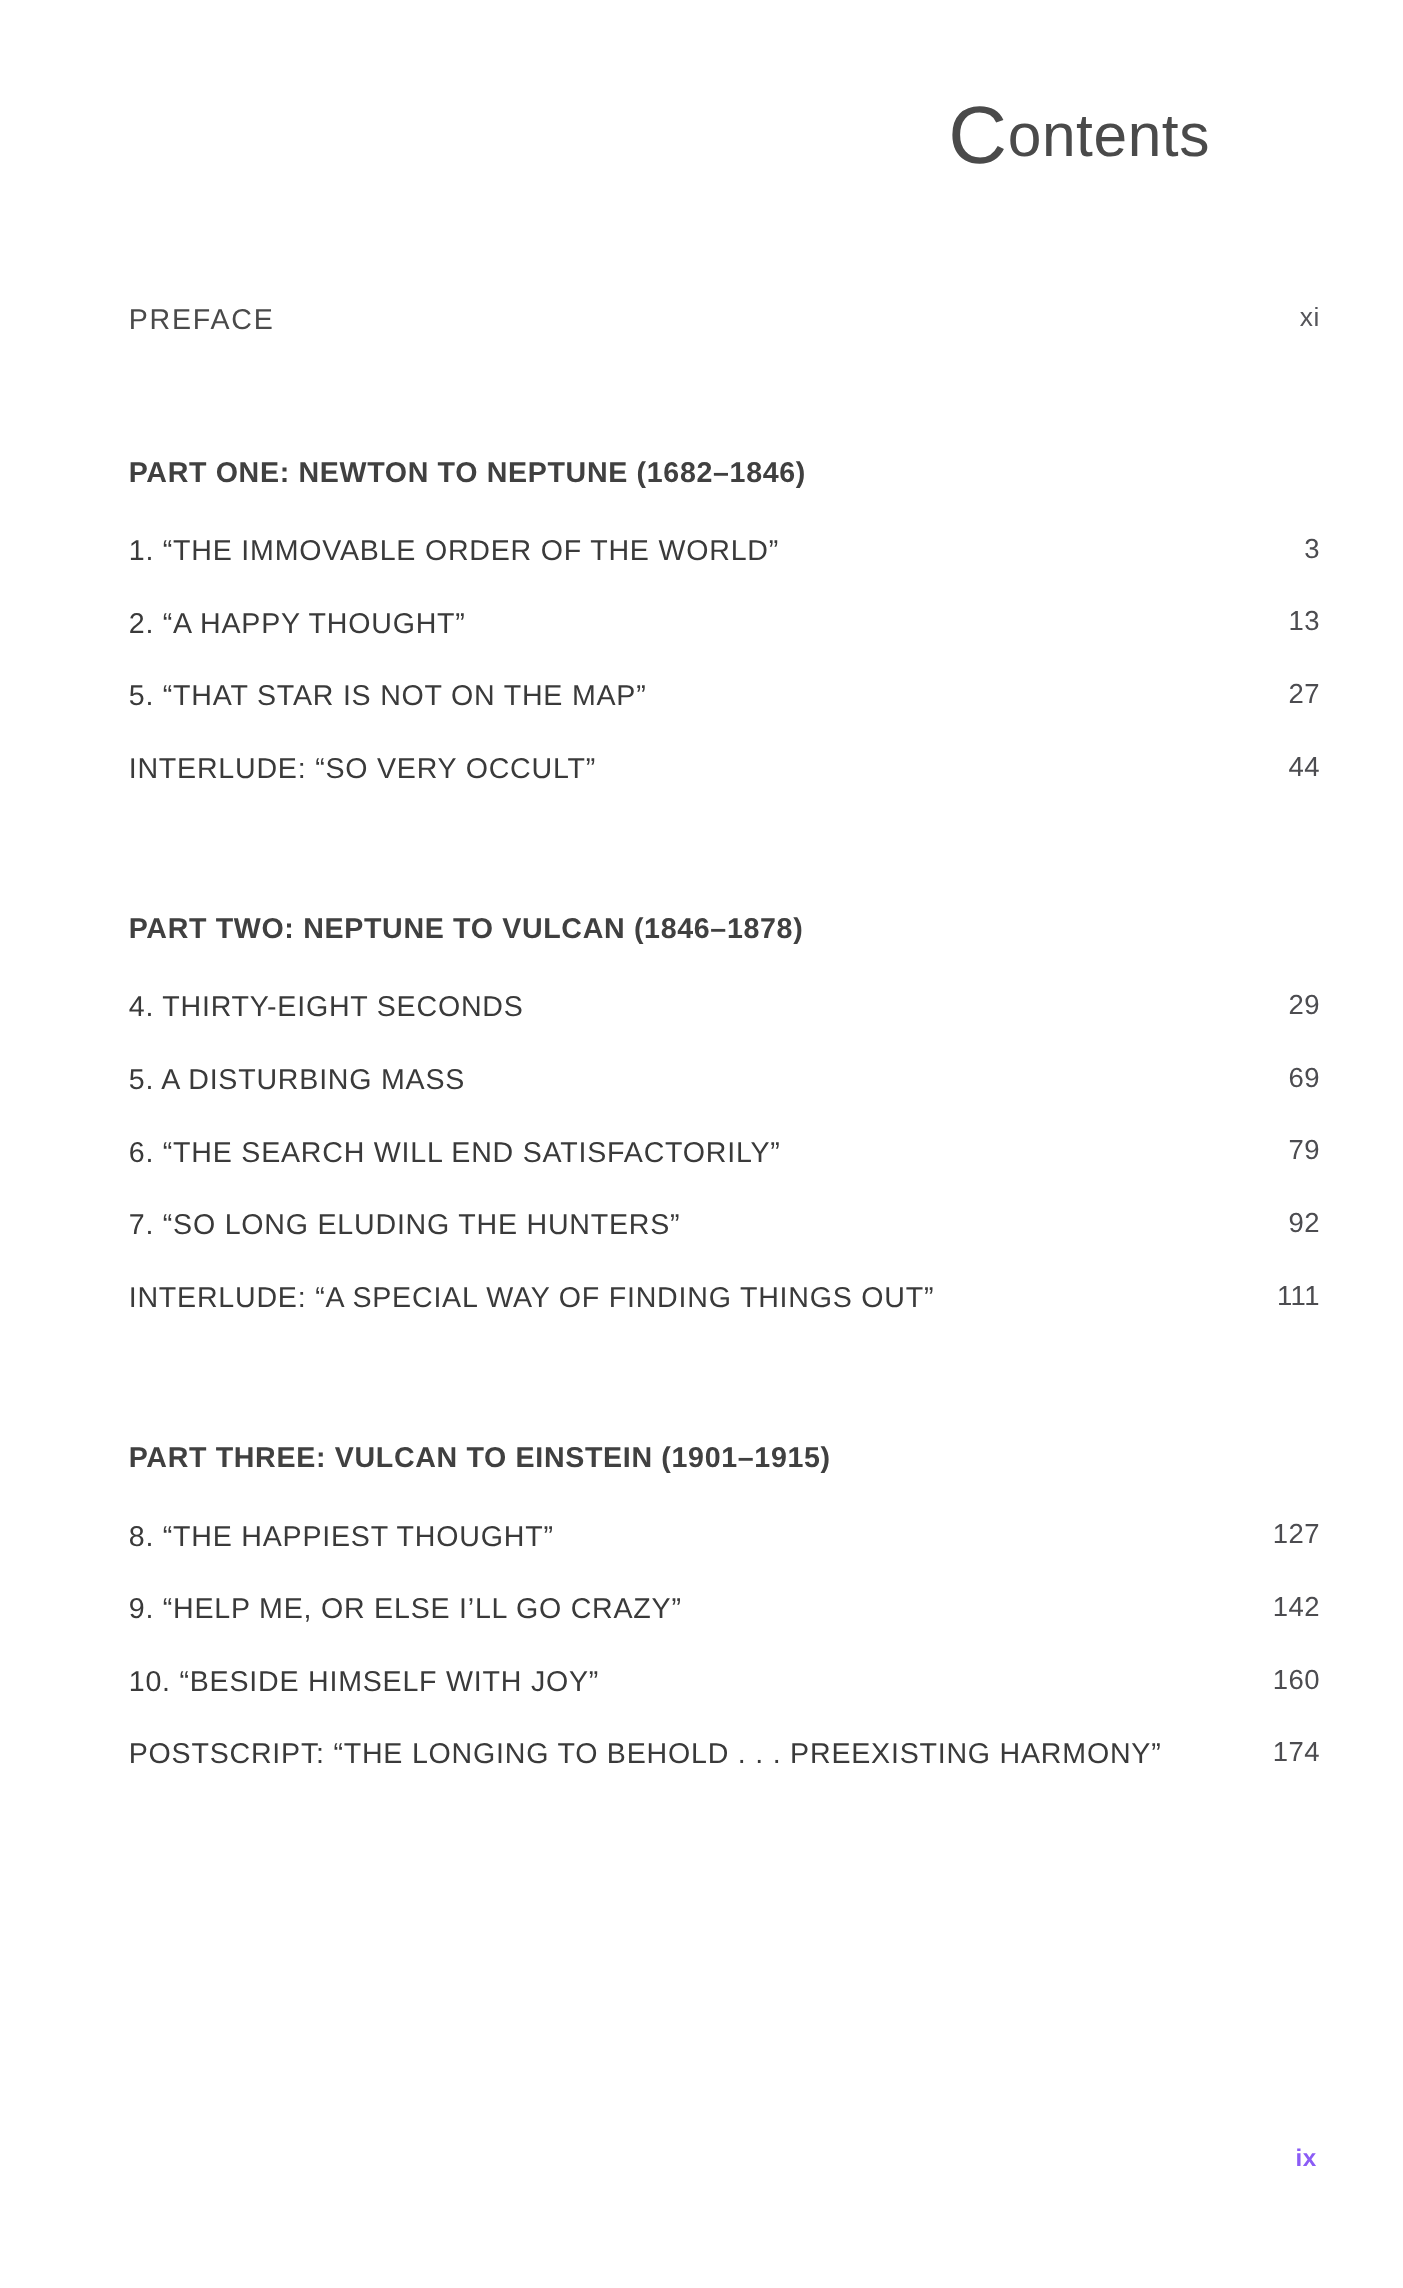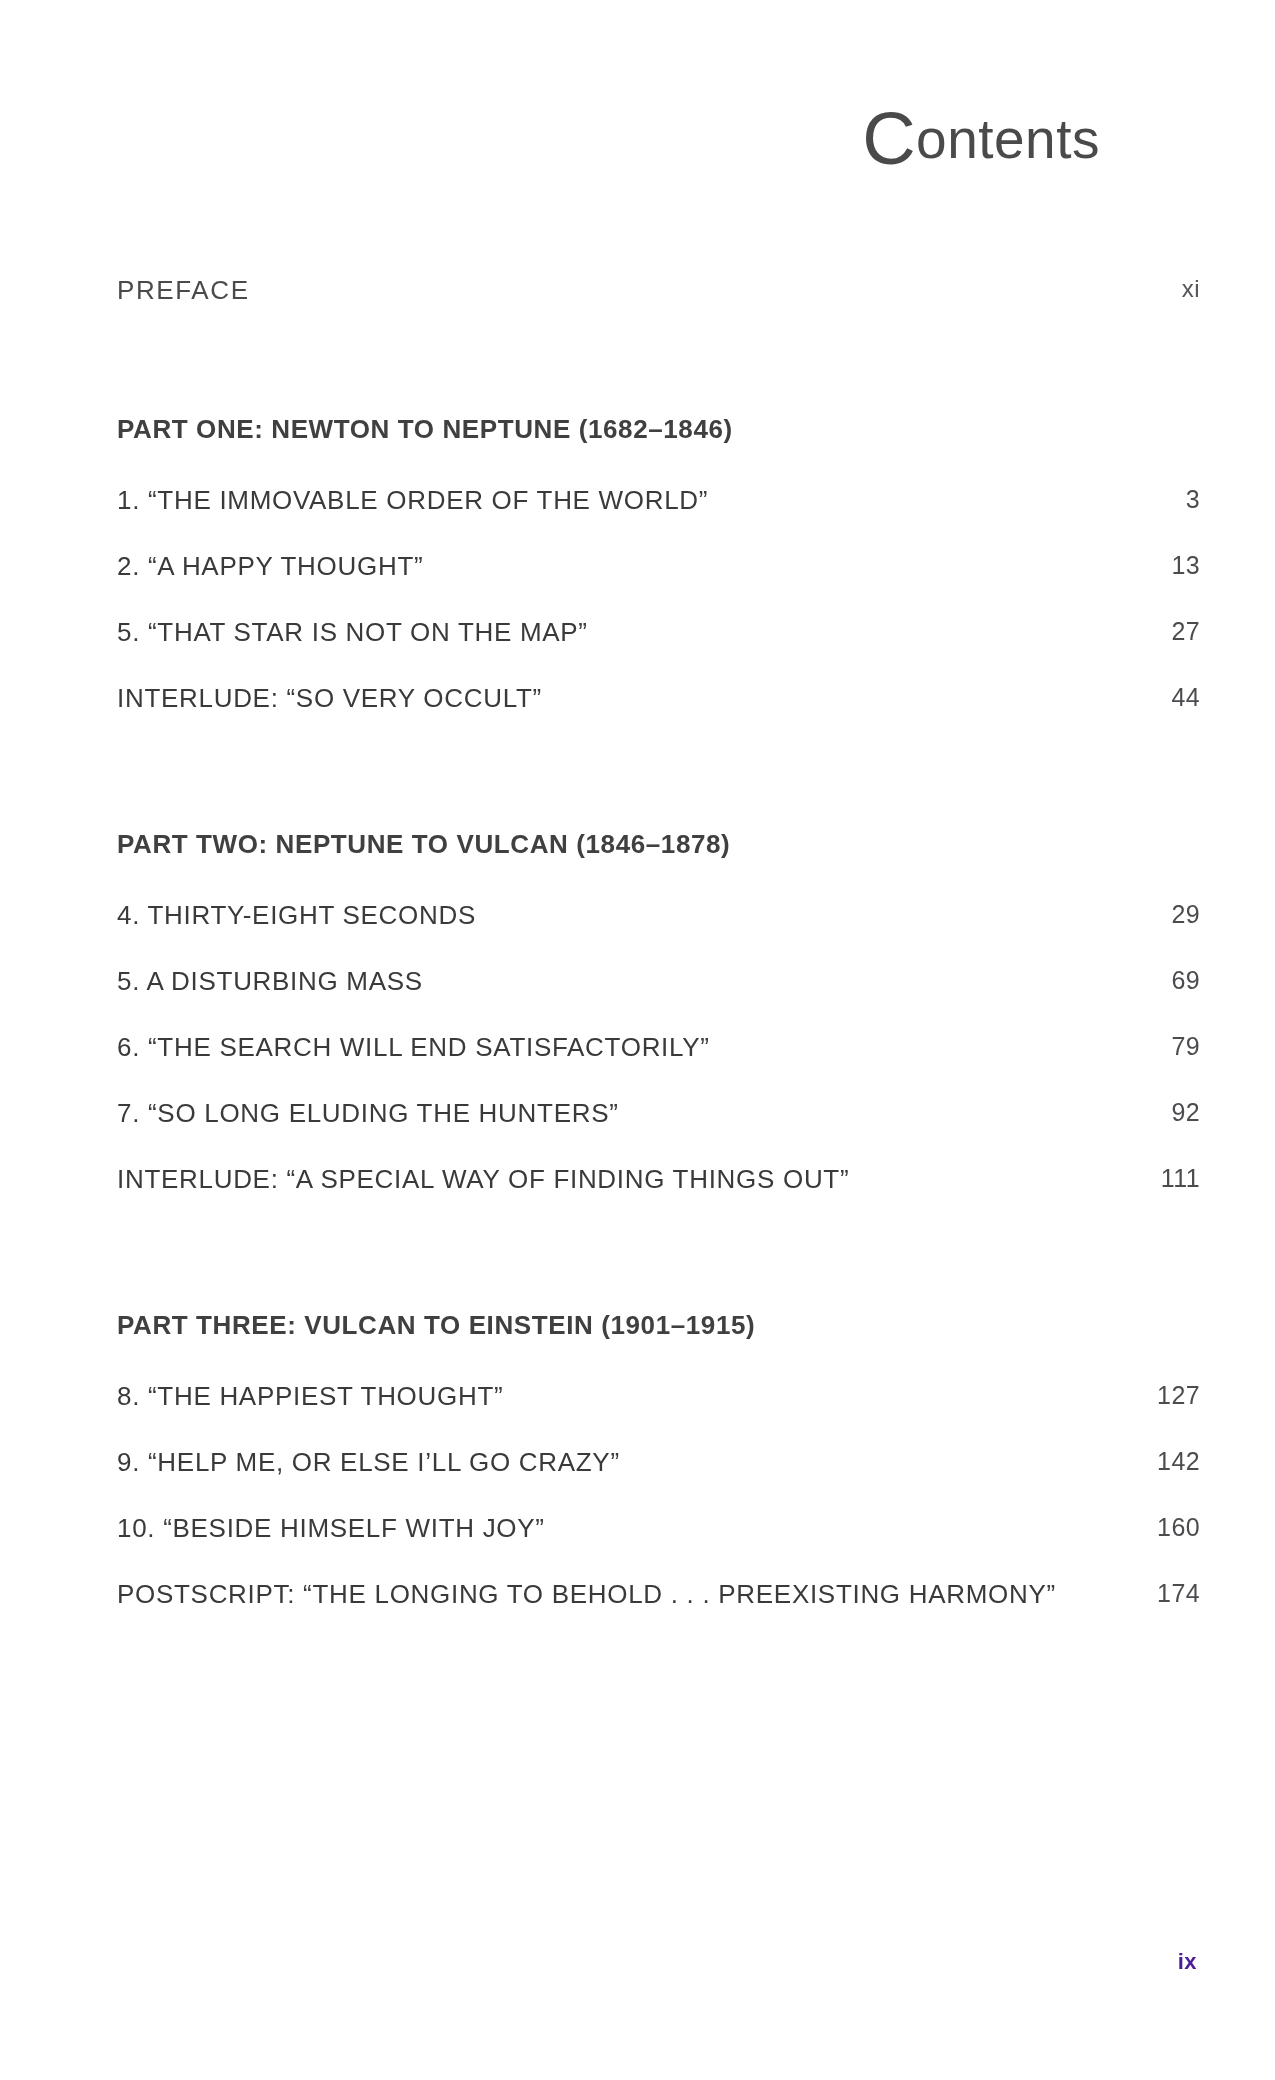--- a/index.html
+++ b/index.html
@@ -14,21 +14,21 @@
     margin: 0 auto;
     background: #ffffff;
     font-family: "Liberation Sans", "DejaVu Sans", sans-serif;
     color: #3a3a3a;
     overflow: hidden;
   }
 
   
   .toc-title {
     position: absolute;
-    top: 112px;
+    top: 96px;
     right: 175px;
     font-size: 55px;
     font-weight: 300;
     letter-spacing: 0.5px;
     color: #4a4a4a;
     line-height: 1;
     white-space: nowrap;
   }
   .toc-title .cap {
     font-size: 74px;
@@ -115,21 +115,21 @@
   .gap-block            { height: 115px; }
 
   
   .folio {
     position: absolute;
     right: 78px;
     bottom: 105px;
     font-size: 22px;
     font-weight: 700;
     letter-spacing: 0.5px;
-    color: #4c1d95;
+    color: #8b5cf6;
   }
 </style>
 </head>
 <body>
 
 <div class="page">
 
   <div class="toc-title">
     <span class="cap">C</span><span>ontents</span>
   </div>

